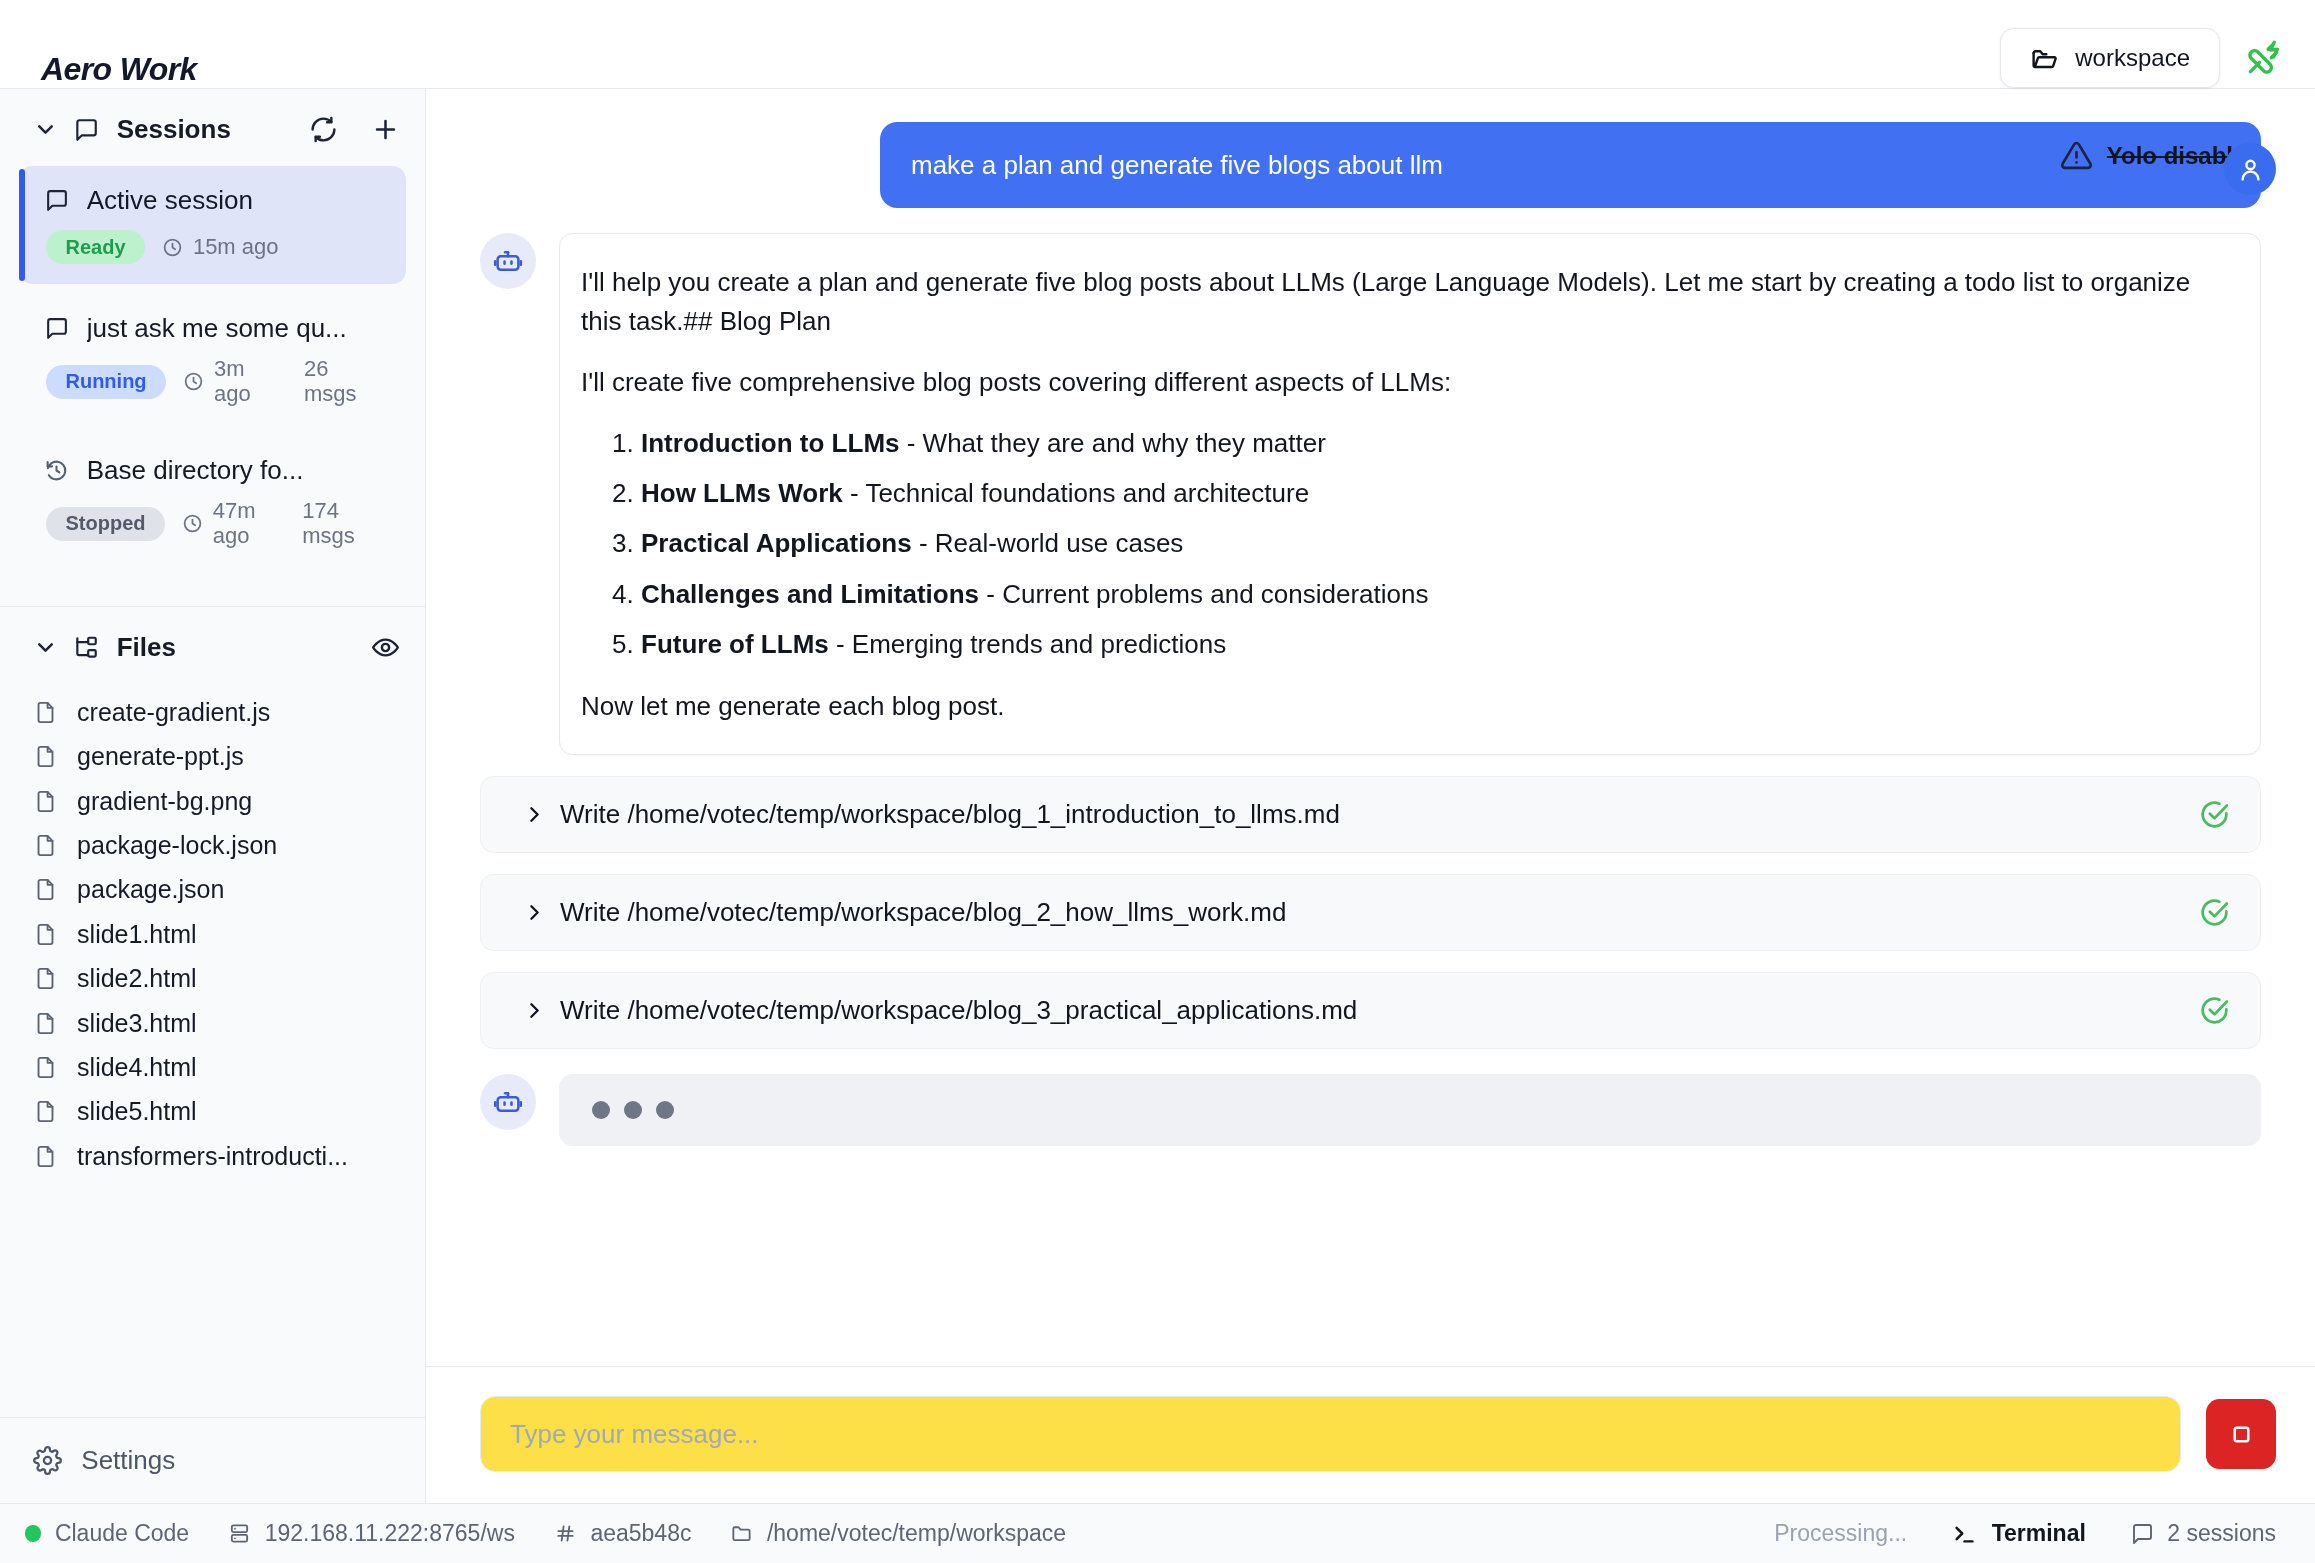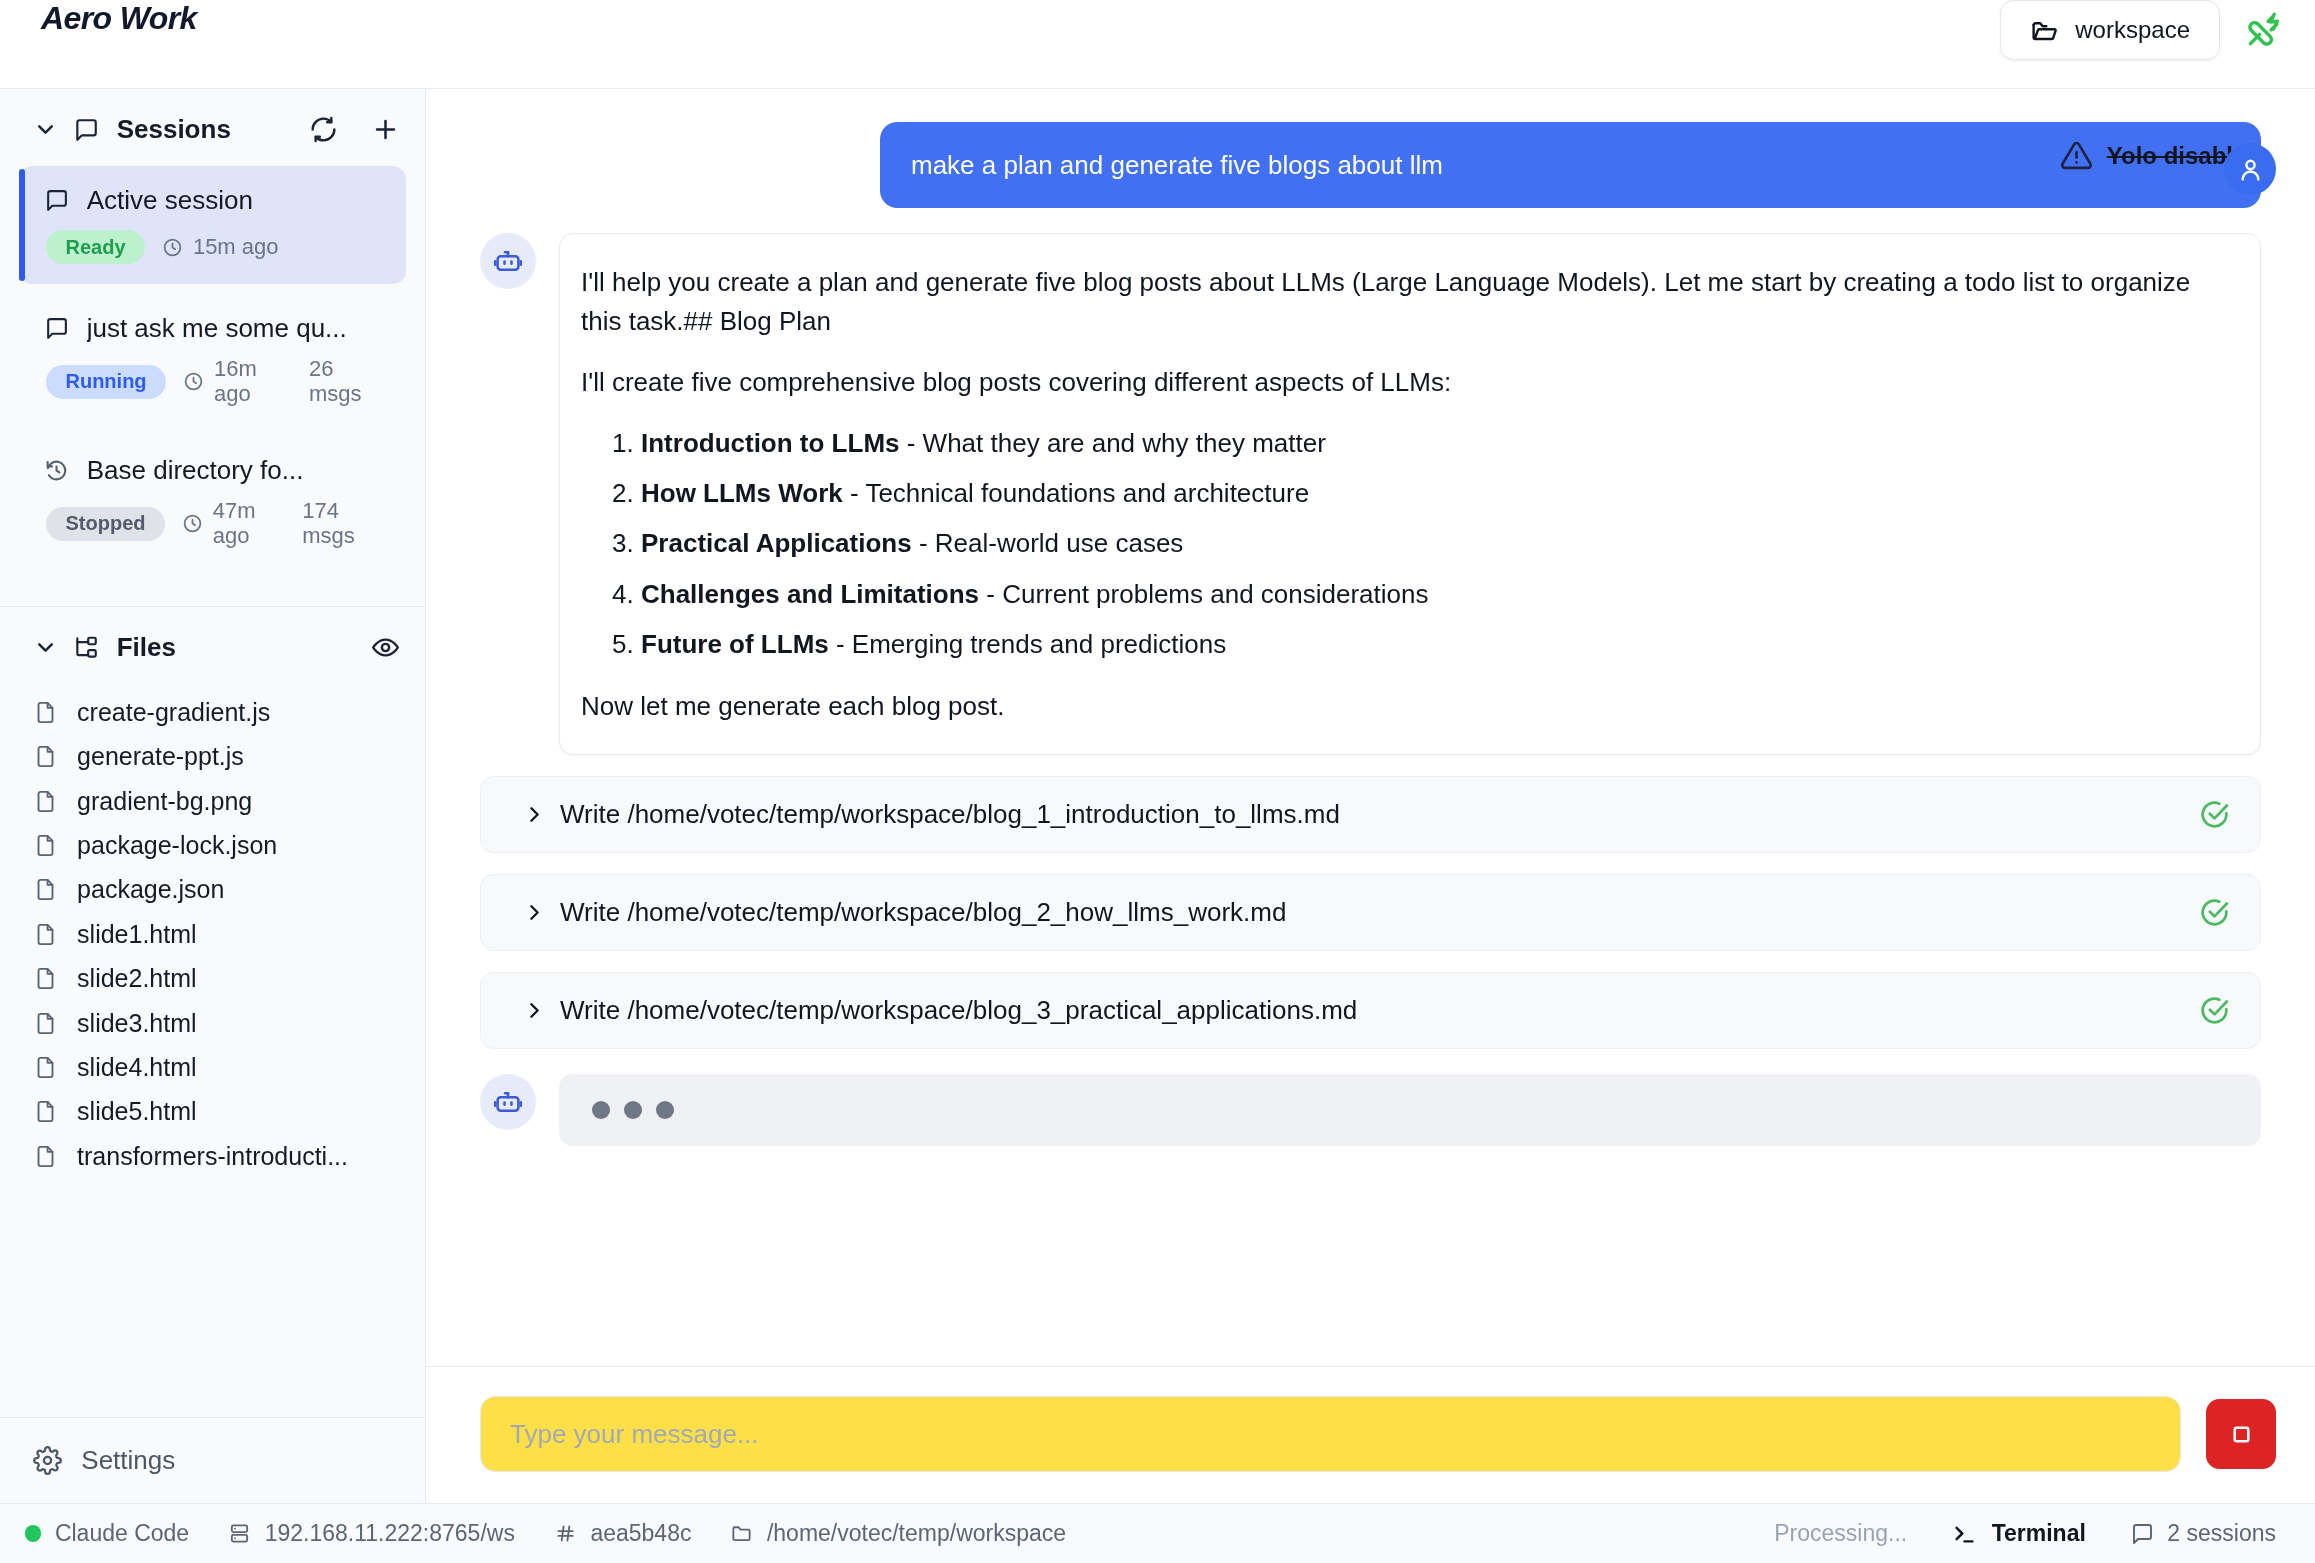--- a/index.html
+++ b/index.html
@@ -8,22 +8,22 @@
     width: 2315px; height: 1563px;
     font-family: "Liberation Sans", sans-serif;
     background: #ffffff;
     overflow: hidden;
   }
   body { display: flex; flex-direction: column; }
 
   
   .topbar {
     height: 89px; flex: 0 0 89px;
-    display: flex; align-items: flex-start;
-    padding: 0 33px 0 41px;
+    display: flex; align-items: flex-end;
+    padding: 12px 33px 0 41px;
     border-bottom: 1px solid #e8eaef;
     background: #ffffff;
     position: relative; z-index: 30;
   }
   .brand {
     font-size: 32px; font-weight: 700; font-style: italic;
     letter-spacing: -0.6px; color: #13182b;
   }
   .topbar-right {
     margin-left: auto; display: flex; align-items: center; gap: 25px;
@@ -292,21 +292,21 @@
         </div>
         <div class="s-meta">
           <span class="badge running">Running</span>
           <span class="meta-chunk">
             <span>
               <svg width="21" height="21" viewBox="0 0 24 24" fill="none" stroke="#6b7486" stroke-width="2" stroke-linecap="round" stroke-linejoin="round">
                   <circle cx="12" cy="12" r="9"></circle>
                   <path d="M12 7.5V12l3 2"></path>
                 </svg>
             </span>
-            <span class="wrap">16m ago</span>
+            <span class="wrap">3m ago</span>
           </span>
           <span class="msgs">26 msgs</span>
         </div>
       </div>
 
       <div class="session">
         <div class="s-title-row">
           <span>
             <svg width="25" height="25" viewBox="0 0 24 24" fill="none" stroke="#55606f" stroke-width="2" stroke-linecap="round" stroke-linejoin="round">
               <path d="M3.5 8V3.8"></path>

